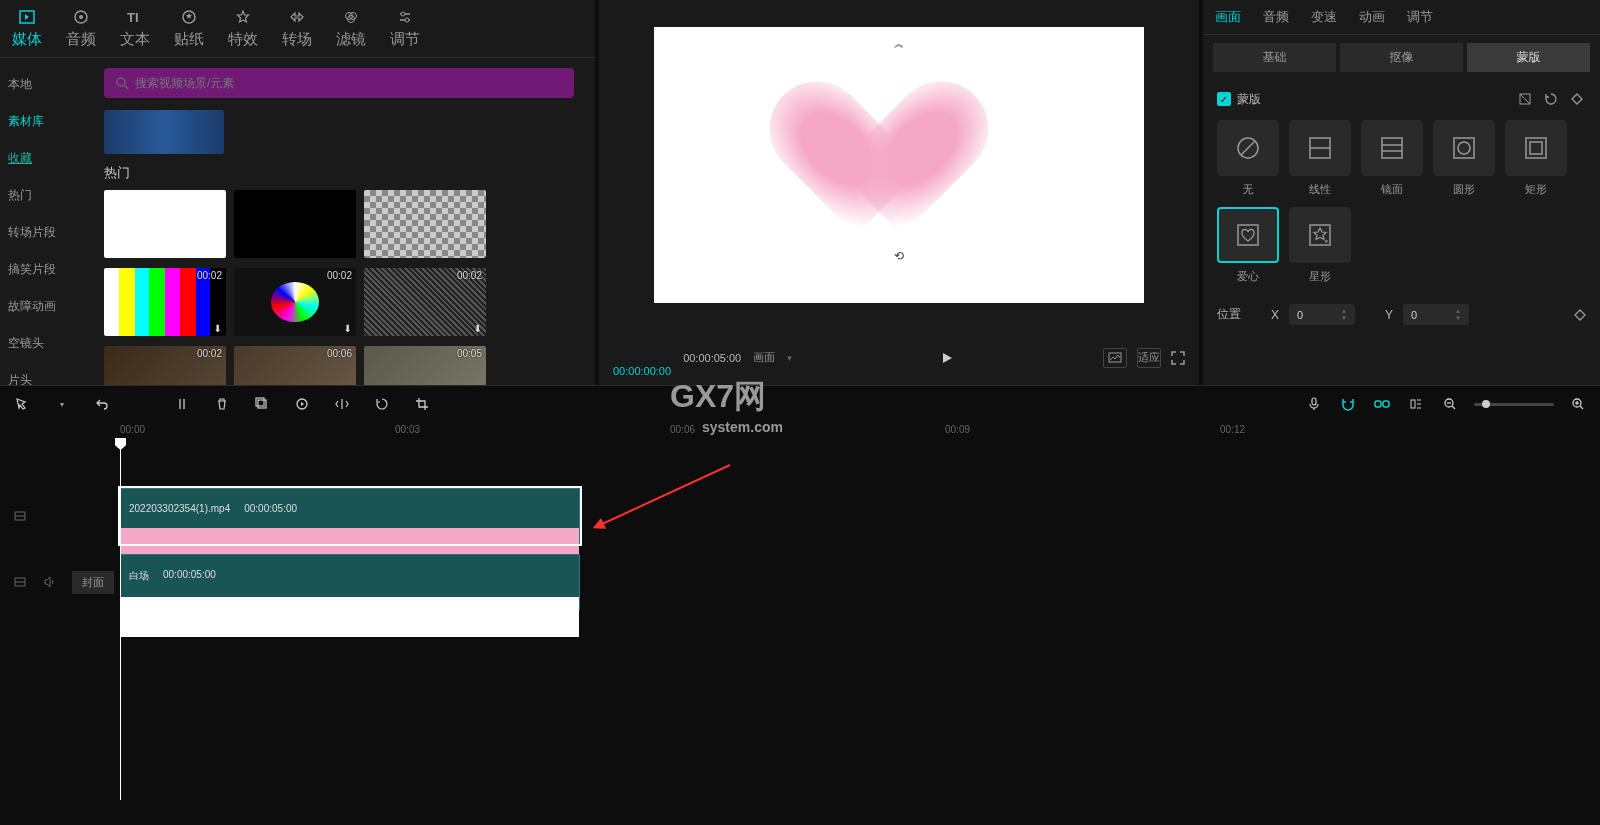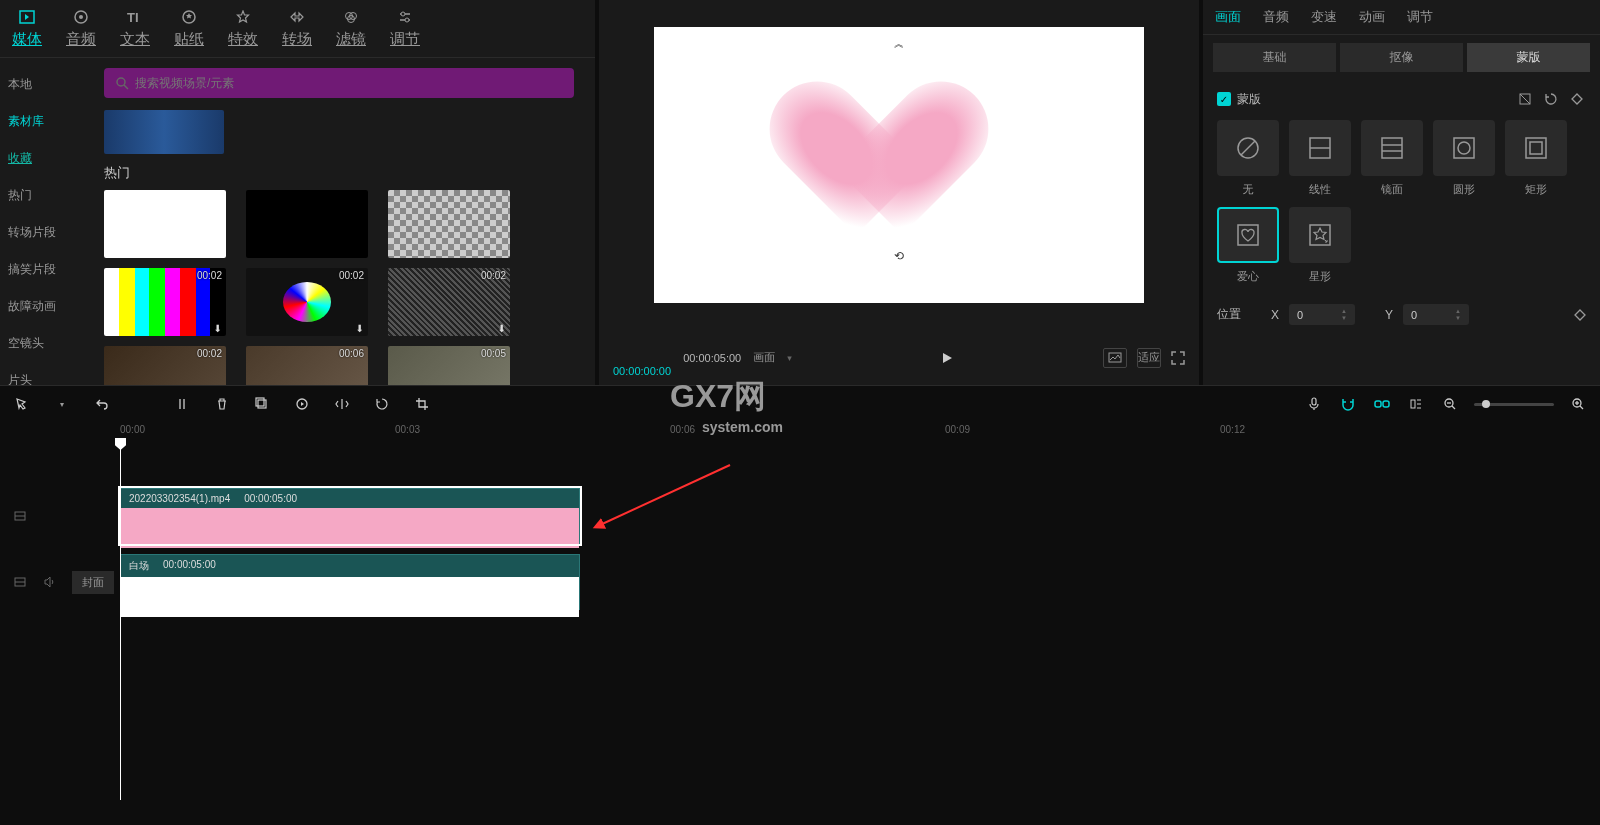--- a/index.html
+++ b/index.html
@@ -1,34 +1,34 @@
 <!DOCTYPE html>
 <html><head>
 <meta charset="utf-8">
 <style>
 * { margin: 0; padding: 0; box-sizing: border-box; font-family: -apple-system, "Microsoft YaHei", sans-serif; }
 body { background: #0d0d0d; color: #b8b8b8; width: 1600px; height: 825px; overflow: hidden; font-size: 12px; }
 .app { display: flex; flex-direction: column; height: 100%; }
 .top-section { display: flex; height: 385px; }
 .left-panel { width: 595px; background: #1a1a1a; display: flex; flex-direction: column; }
 .top-toolbar { display: flex; padding: 8px 0; background: #1a1a1a; border-bottom: 1px solid #2a2a2a; }
-.toolbar-item { display: flex; flex-direction: column; align-items: center; width: 54px; cursor: pointer; color: #999; text-decoration: underline; }
+.toolbar-item { display: flex; flex-direction: column; align-items: center; width: 54px; cursor: pointer; color: #999; }
 .toolbar-item.active { color: #00d4d4; }
 .toolbar-item .icon { height: 18px; display: flex; align-items: center; justify-content: center; margin-bottom: 4px; }
 .toolbar-item .label { font-size: 15px; }
 .media-body { display: flex; flex: 1; overflow: hidden; }
 .sidebar { width: 90px; background: #1a1a1a; padding: 8px 0; }
 .sidebar-item { padding: 10px 8px; cursor: pointer; font-size: 12px; color: #999; }
 .sidebar-item.active { color: #00d4d4; }
 .sidebar-item.highlight { color: #14b8a6; text-decoration: underline; }
 .content-area { flex: 1; padding: 10px 14px; overflow-y: auto; }
 .search-box { background: #701a75; border-radius: 4px; padding: 8px 12px; display: flex; align-items: center; margin-bottom: 12px; width: 470px; }
 .search-box input { background: transparent; border: none; color: #999; flex: 1; outline: none; font-size: 12px; margin-left: 6px; }
 .section-title { margin: 10px 0 8px; color: #ccc; font-size: 13px; }
-.thumb-row { display: flex; gap: 20px; margin-bottom: 10px; }
+.thumb-row { display: flex; gap: 8px; margin-bottom: 10px; }
 .thumb { width: 122px; height: 68px; background: #333; border-radius: 2px; position: relative; cursor: pointer; }
 .thumb .dur { position: absolute; top: 2px; right: 4px; font-size: 10px; color: #ddd; text-shadow: 0 0 2px #000; }
 .thumb .dl { position: absolute; bottom: 2px; right: 4px; color: #ddd; font-size: 10px; }
 .thumb-first { width: 120px; height: 44px; background: #2a2a2a; border-radius: 2px; display: flex; align-items: center; justify-content: center; }
 .thumb-white { background: #fff; }
 .thumb-black { background: #000; }
 .thumb-trans { background: repeating-conic-gradient(#888 0 25%, #ccc 0 50%) 0 0/12px 12px; }
 .thumb-bars { background: linear-gradient(90deg, #fff 0 12%, #ff0 12% 25%, #0ff 25% 37%, #0f0 37% 50%, #f0f 50% 62%, #f00 62% 75%, #00f 75% 87%, #000 87%); }
 .thumb-noise { background: repeating-linear-gradient(45deg, #555 0 2px, #222 2px 4px); }
 .player-panel { width: 600px; background: #1a1a1a; display: flex; flex-direction: column; margin: 0 4px; }
@@ -80,21 +80,21 @@
 .ruler-mark { position: absolute; }
 .playhead { position: absolute; left: 120px; top: 0; height: 360px; width: 1px; background: #fff; z-index: 5; }
 .playhead::before { content: ""; position: absolute; top: -2px; left: -5px; width: 11px; height: 12px; background: #fff; clip-path: polygon(0 0, 100% 0, 100% 60%, 50% 100%, 0 60%); }
 .tracks-area { flex: 1; position: relative; padding-top: 8px; }
 .track-row { display: flex; align-items: center; height: 56px; margin-bottom: 10px; margin-top: 40px; }
 .track-row2 { display: flex; align-items: center; height: 56px; margin-bottom: 10px; }
 .track-icons { width: 120px; display: flex; align-items: center; gap: 14px; padding-left: 12px; }
 .track-icon { width: 16px; height: 16px; display: flex; align-items: center; justify-content: center; color: #666; cursor: pointer; }
 .cover-btn { padding: 4px 10px; background: #2a2a2a; color: #999; font-size: 11px; cursor: pointer; }
 .clip { height: 56px; background: #1a5555; border: 1px solid #2a7777; position: relative; }
-.clip-header { background: #1a5555; padding: 4px 8px; font-size: 10px; color: #ddd; display: flex; gap: 14px; }
+.clip-header { background: #1a5555; padding: 14px 8px; font-size: 10px; color: #ddd; display: flex; gap: 14px; }
 .clip-body { height: 40px; background: #f5a8c5; }
 .clip-body.white { background: #fff; }
 .clip.selected { outline: 2px solid #fff; }
 .arrow-annotation { position: absolute; left: 590px; top: 455px; pointer-events: none; }
 .watermark { position: absolute; left: 670px; top: 375px; font-size: 32px; color: #999; pointer-events: none; font-weight: bold; }
 .watermark .sub { font-size: 14px; display: block; margin-left: 32px; }
 svg { display: block; }
 </style>
 </head>
 <body>

